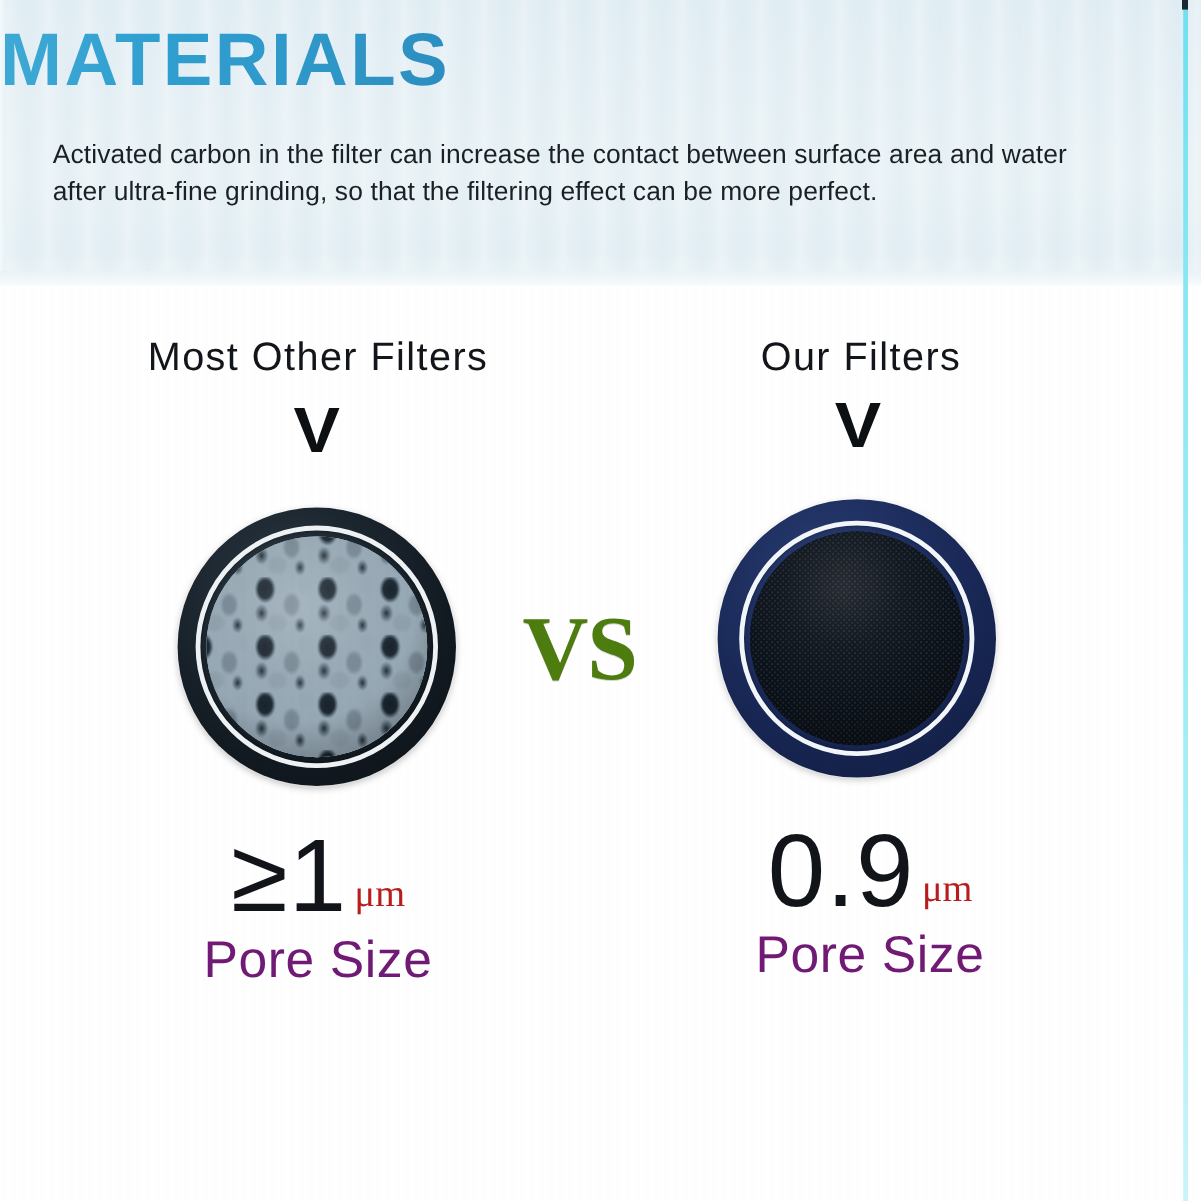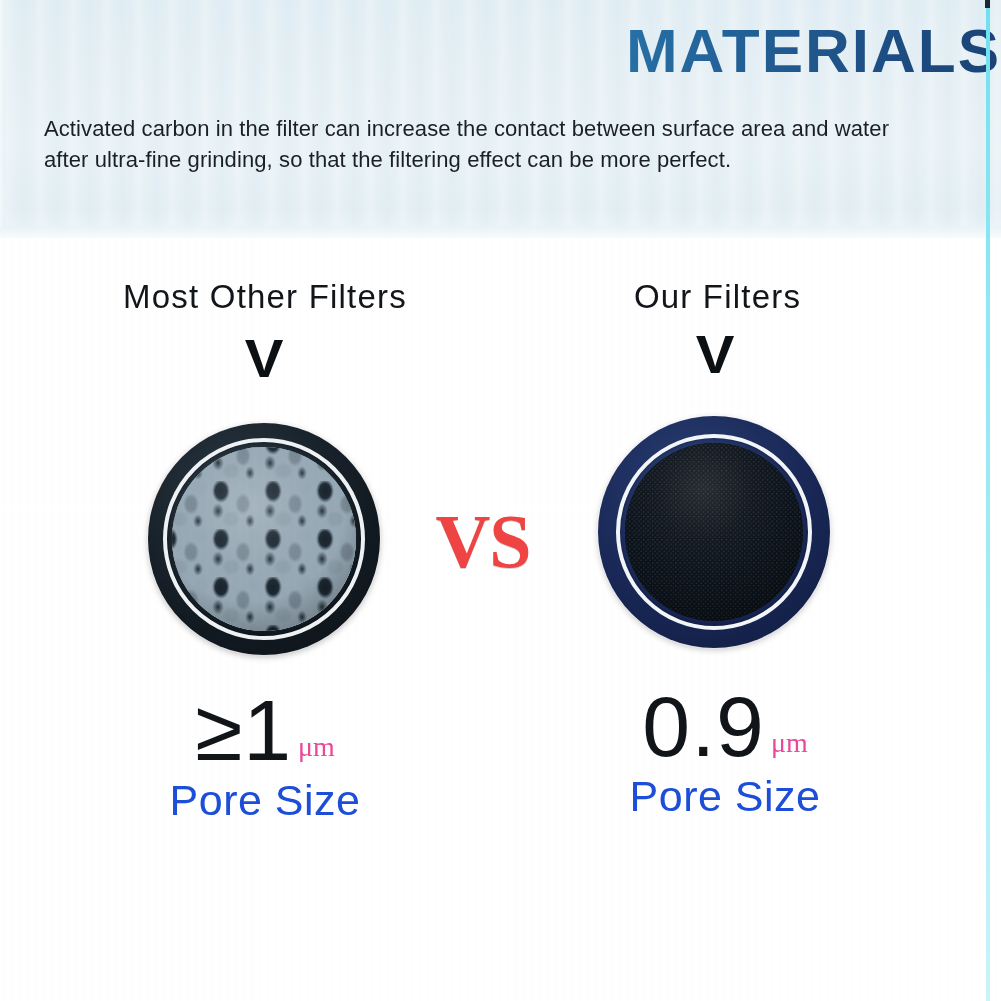--- a/index.html
+++ b/index.html
@@ -58,21 +58,21 @@
     width: 1001px;
     height: 22px;
     background: linear-gradient(180deg, rgba(232,242,247,0.9) 0%, rgba(250,252,253,0.85) 55%, #ffffff 100%);
   }
 
   #page-title {
     position: absolute;
     left: 0;
     top: 20px;
     width: 1001px;
-    text-align: right;
+    text-align: left;
     font-family: "Liberation Sans", sans-serif;
     font-weight: 700;
     font-size: 62px;
     letter-spacing: 2px;
     line-height: 1;
     background: linear-gradient(100deg,
         #3fa9d4 0%,
         #2f9fd0 14%,
         #2e95c6 30%,
         #2a7fb4 52%,
@@ -273,21 +273,21 @@
     position: absolute;
     left: 398px;
     top: 265px;
     width: 170px;
     text-align: center;
     font-family: "Liberation Serif", serif;
     font-weight: 700;
     font-size: 76px;
     line-height: 1;
     letter-spacing: -1px;
-    color: #ef4444;
+    color: #4d7c0f;
     text-shadow: 0 1px 0 rgba(0,0,0,0.18);
   }
 
   
   .spec-block {
     position: absolute;
     text-align: center;
   }
   #spec-left  { left: 100px; top: 452px; width: 330px; }
   #spec-right { left: 560px; top: 448px; width: 330px; }
@@ -301,34 +301,34 @@
   .spec-value {
     font-family: "Liberation Sans", sans-serif;
     font-weight: 300;
     font-size: 86px;
     line-height: 0.95;
     color: #111418;
     letter-spacing: 1px;
   }
   .spec-unit {
     font-family: "Liberation Serif", serif;
-    font-size: 28px;
+    font-size: 32px;
     line-height: 1;
-    color: #ec4899;
+    color: #b91c1c;
     margin-left: 6px;
     position: relative;
     top: -4px;
   }
   .spec-caption {
     margin-top: 6px;
     font-family: "Liberation Sans", sans-serif;
     font-size: 43px;
     font-weight: 400;
     line-height: 1.05;
-    color: #1d4ed8;
+    color: #701a75;
     letter-spacing: 0.5px;
     text-align: center;
   }
 
   
   #scan-noise {
     position: absolute;
     inset: 0;
     pointer-events: none;
     background:

